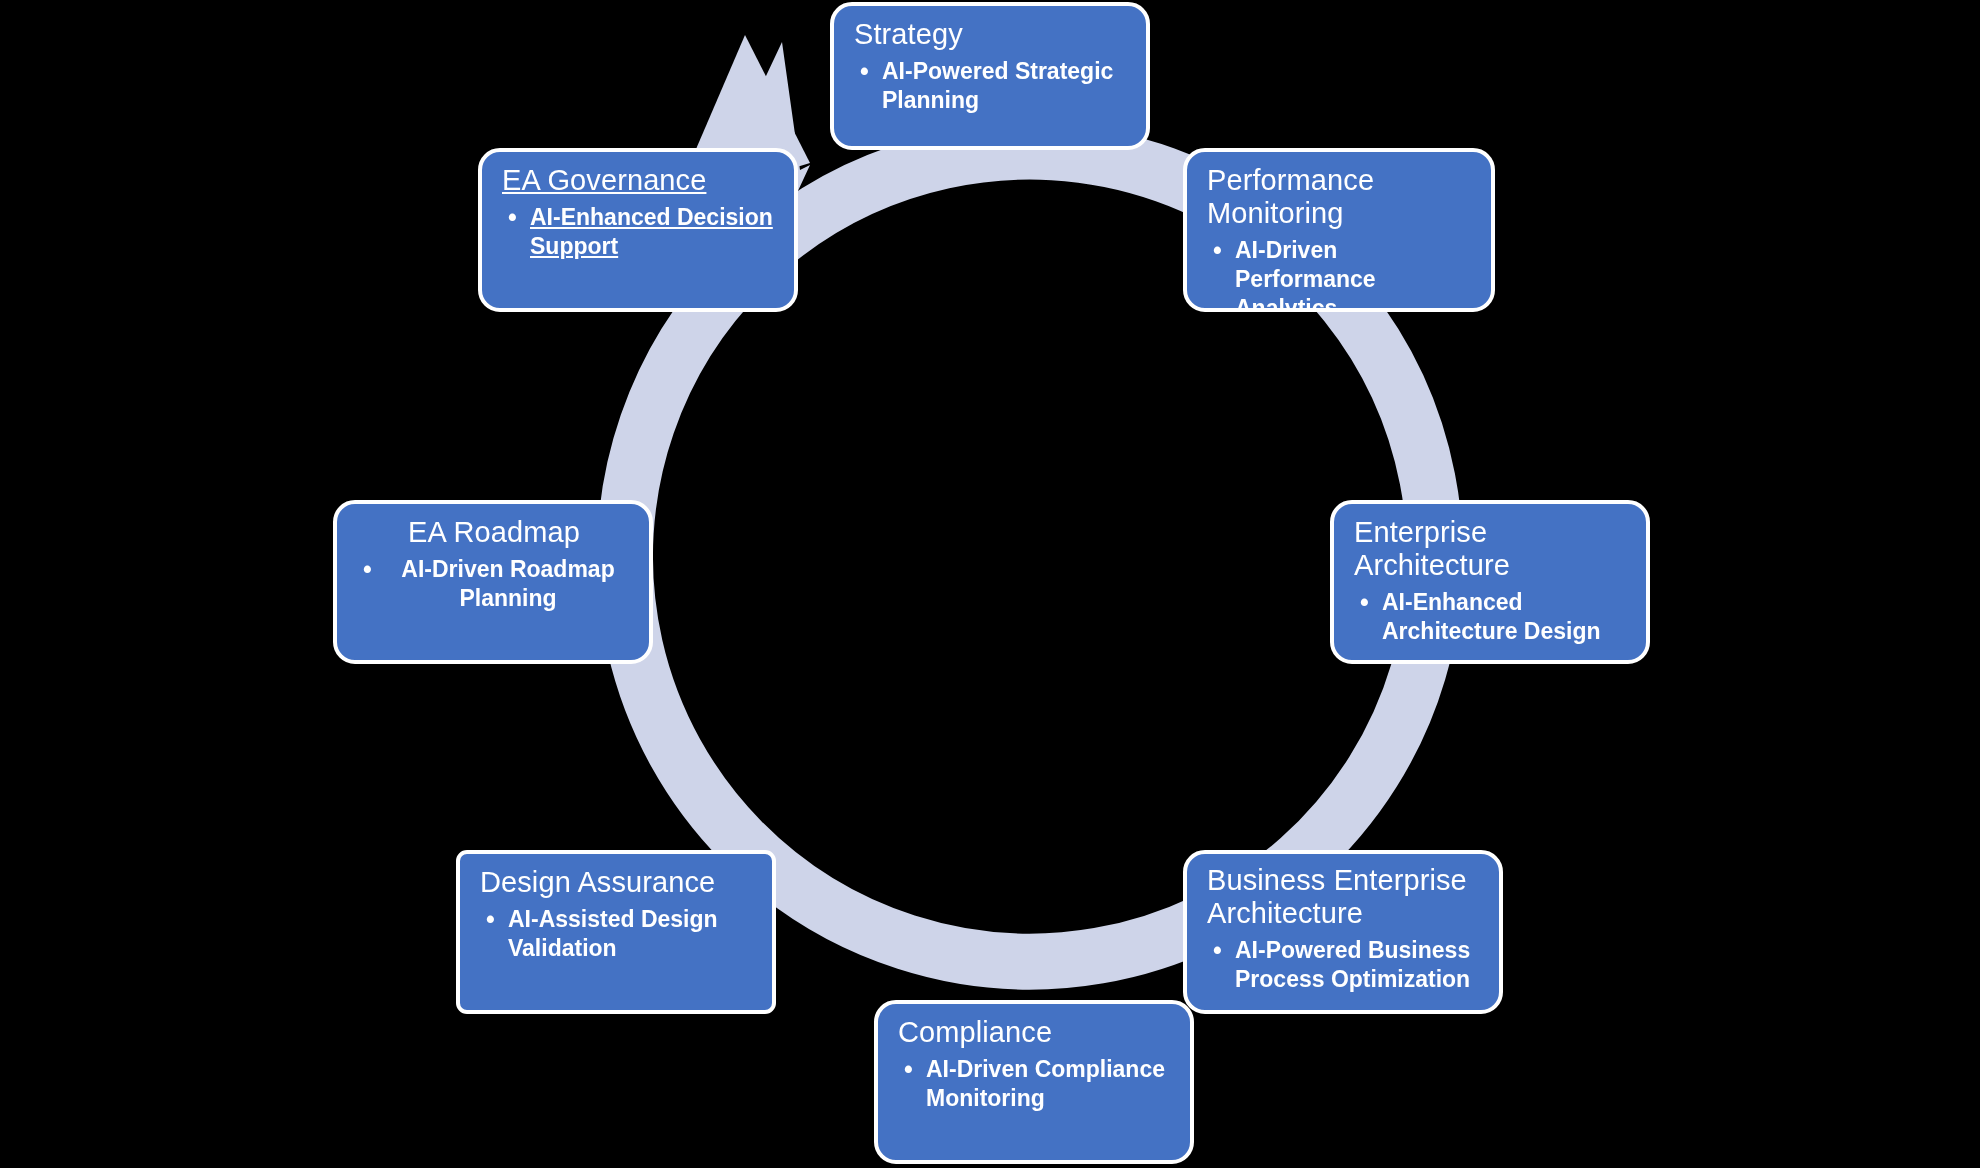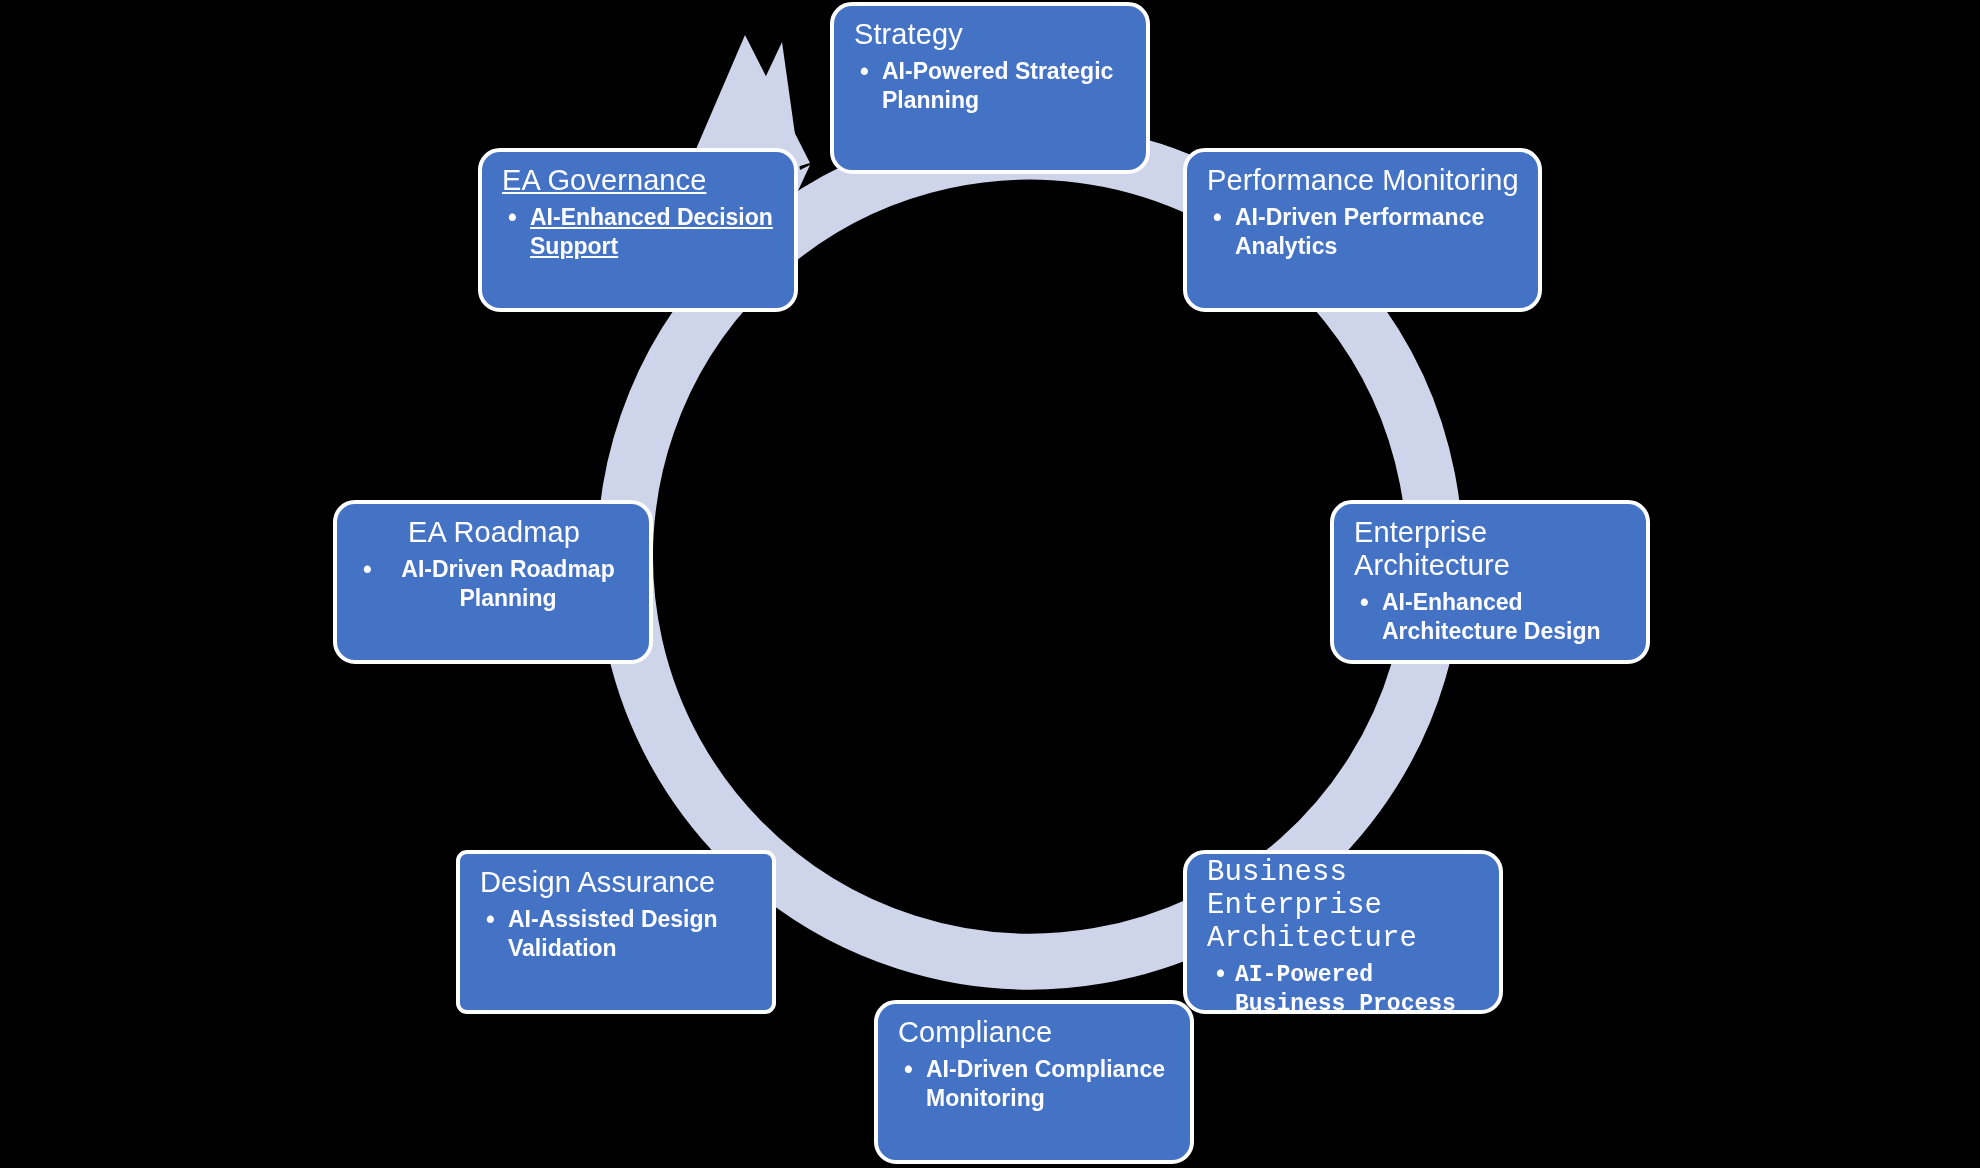--- a/index.html
+++ b/index.html
@@ -62,31 +62,31 @@
   .bullets li::before {
     content: "\2022";
     position: absolute;
     left: 6px;
     top: -1px;
     font-size: 25px;
     line-height: 1.26;
   }
 
   
-  .n-strategy              { left: 830px;  top: 2px;    width: 320px;  height: 172px; }
-  .n-performance-monitoring{ left: 1183px; top: 148px;  width: 359px;  height: 164px; }
+  .n-strategy              { left: 830px;  top: 2px;    width: 320px;  height: 148px; }
+  .n-performance-monitoring{ left: 1183px; top: 148px;  width: 312px;  height: 164px; }
   .n-enterprise-architecture{left: 1330px; top: 500px;  width: 320px;  height: 164px; }
   .n-business-ea           { left: 1183px; top: 850px;  width: 320px;  height: 164px; }
   .n-compliance            { left: 830px;  top: 1000px; width: 320px;  height: 164px; margin-left: 44px; }
   .n-design-assurance      { left: 456px;  top: 850px;  width: 320px;  height: 164px; border-radius: 11px; }
   .n-ea-roadmap            { left: 333px;  top: 500px;  width: 320px;  height: 164px; text-align: center; }
   .n-ea-governance         { left: 478px;  top: 148px;  width: 320px;  height: 164px; text-decoration: underline; }
 
   
-  .n-business-ea { padding-top: 2px; font-family: Liberation Mono, monospace; }
+  .n-business-ea { padding-top: 10px; }
 </style>
 </head>
 <body>
 
 <div id="canvas">
 
   <svg id="ring-layer" viewBox="0 0 1980 1168" aria-hidden="true">
 
     <g>
       <path d="M 770 246

